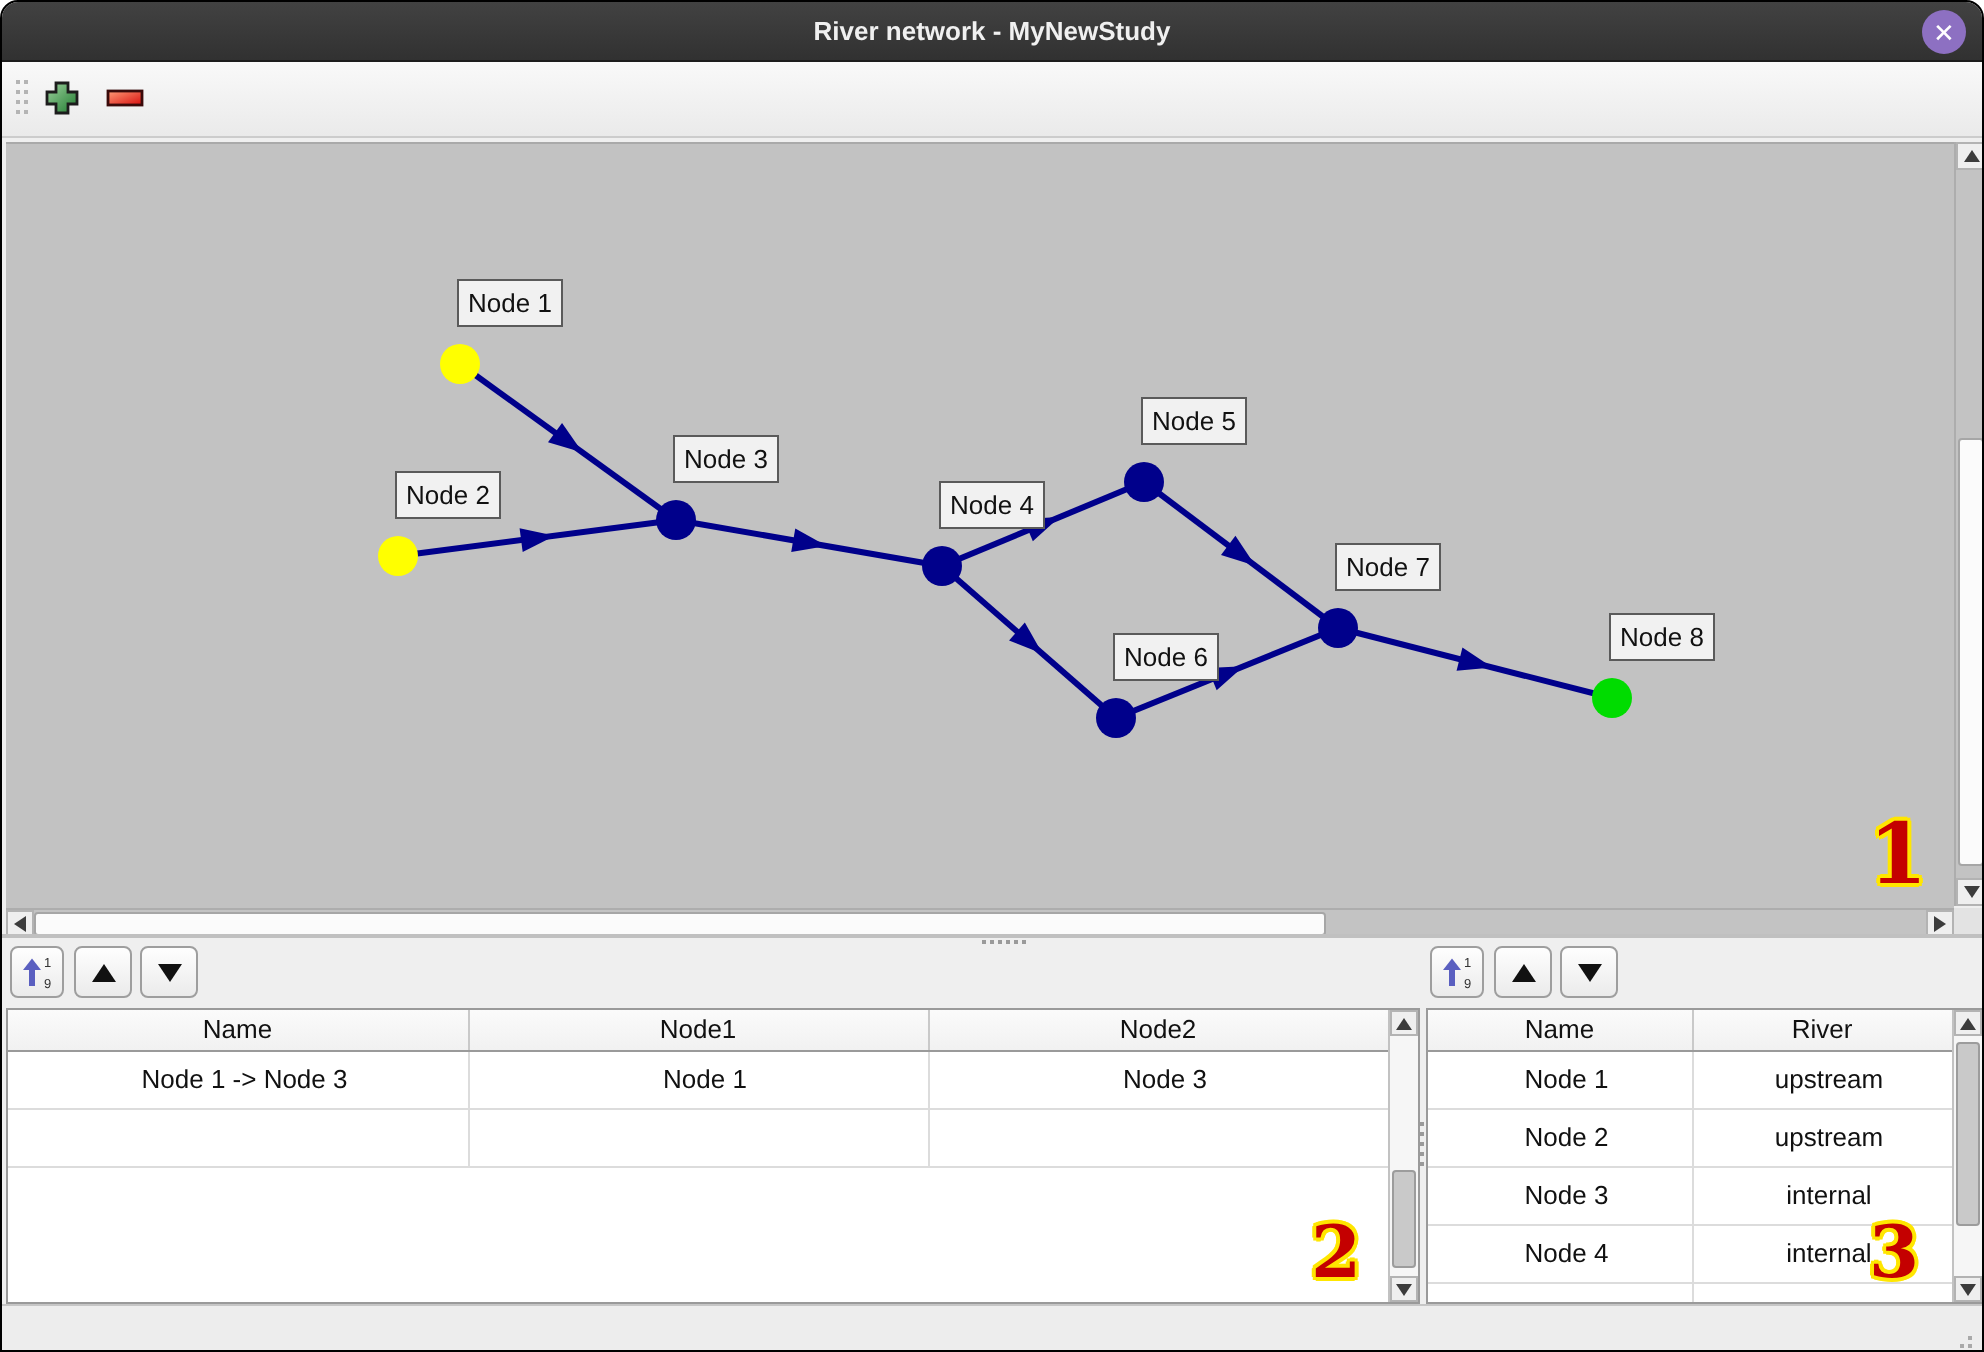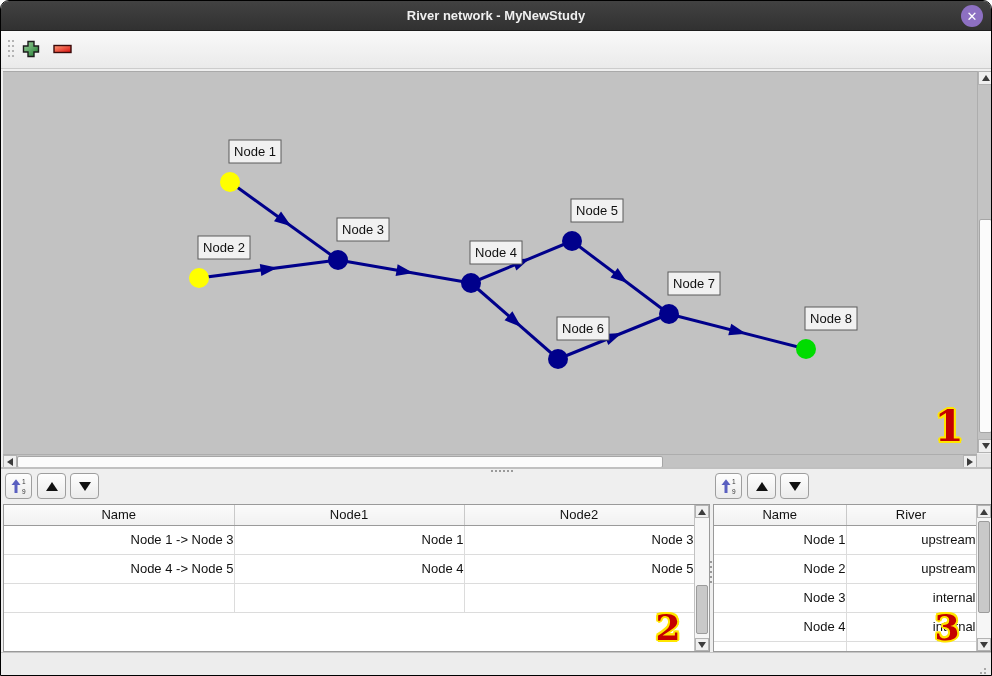--- a/index.html
+++ b/index.html
@@ -79,21 +79,21 @@
   .frame-left{left:2px;width:707px;}
   .frame-right{left:712px;width:279px;}
   table.grid{border-collapse:collapse;table-layout:fixed;font-size:13px;color:#111;}
   table.grid th{
     font-weight:normal;background:linear-gradient(#fbfbfb,#f1f1f1);
     border-right:1px solid #c9c9c9;border-bottom:1px solid #9a9a9a;
     height:20px;text-align:center;padding:0 4px;overflow:hidden;white-space:nowrap;
   }
   table.grid td{
     border-right:1px solid #dcdcdc;border-bottom:1px solid #dcdcdc;
-    height:29px;padding:0 0 0 7px;text-align:right;overflow:hidden;white-space:nowrap;background:#fff;
+    height:29px;padding:0 0 0 7px;text-align:center;overflow:hidden;white-space:nowrap;background:#fff;
   }
   .tbl-scroll{position:absolute;right:0;top:0;width:15px;height:146px;background:#f6f6f6;border-left:1px solid #c2c2c2;}
   .tbl-scroll .sb-btn{left:0;width:14px;height:13px;}
   .tbl-scroll .sb-up{top:0;position:absolute;}
   .tbl-scroll .sb-down{bottom:0;position:absolute;}
   .tbl-thumb{position:absolute;left:1px;width:12px;background:#c9c9c9;border:1px solid #9c9c9c;border-radius:2px;cursor:grab;}
   
   .statusbar{position:absolute;left:0;right:0;bottom:0;height:23px;background:#ededed;border-top:1px solid #c6c6c6;}
   .resize-grip{position:absolute;right:5px;bottom:5px;width:2px;height:2px;background:#a9a9a9;
     box-shadow:-4px 4px #a9a9a9,0 4px #a9a9a9,4px 4px 0 -2px transparent,-4px 0 transparent, 4px 0 #a9a9a9 inset;}
@@ -272,25 +272,20 @@
             <th>Node2</th>
           </tr>
         </thead>
         <tbody>
           <tr>
             <td>Node 1 -&gt; Node 3</td>
             <td>Node 1</td>
             <td>Node 3</td>
           </tr>
           <tr>
-            <td>Node 4 -&gt; Node 5</td>
-            <td>Node 4</td>
-            <td>Node 5</td>
-          </tr>
-          <tr>
             <td></td>
             <td></td>
             <td></td>
           </tr>
         </tbody>
       </table>
     <div class="tbl-scroll">
       <div class="sb-btn sb-up">
           <div class="tri tri-up"></div>
         </div>

